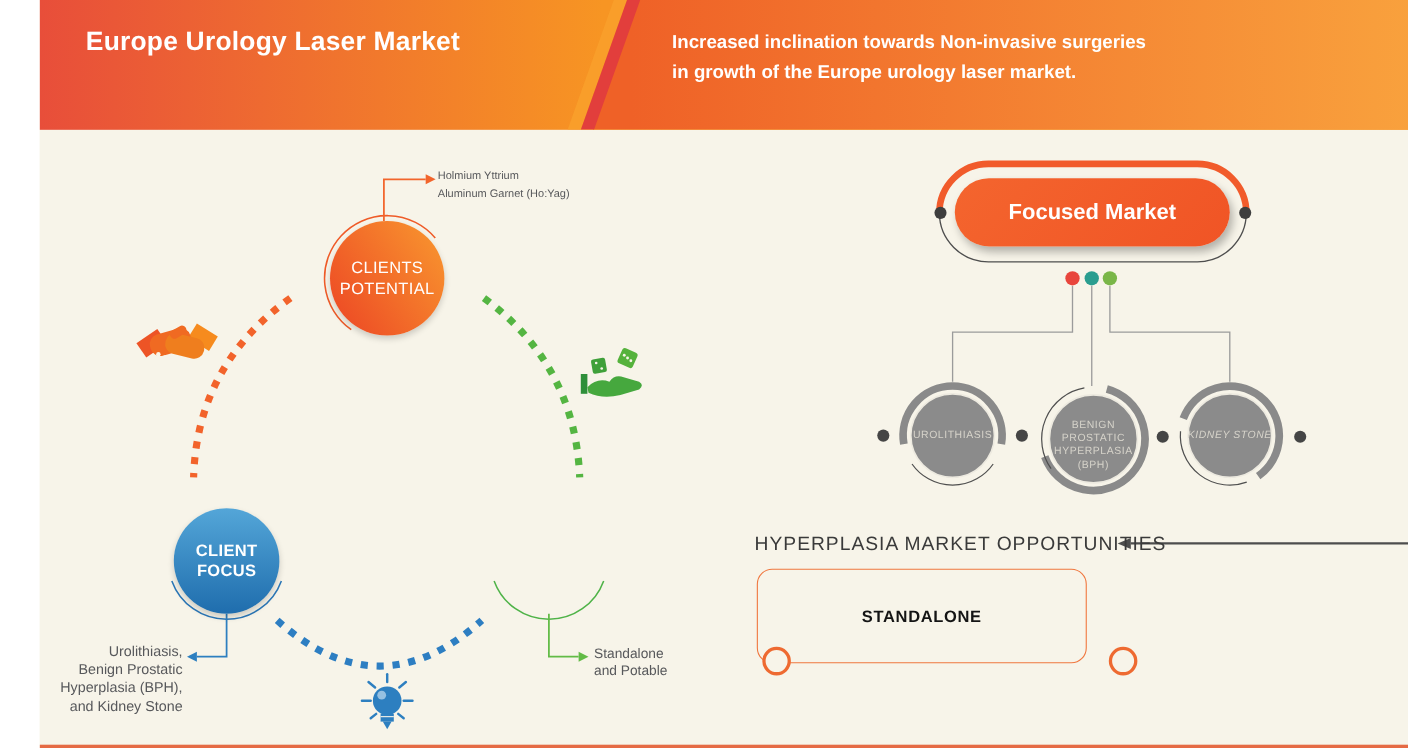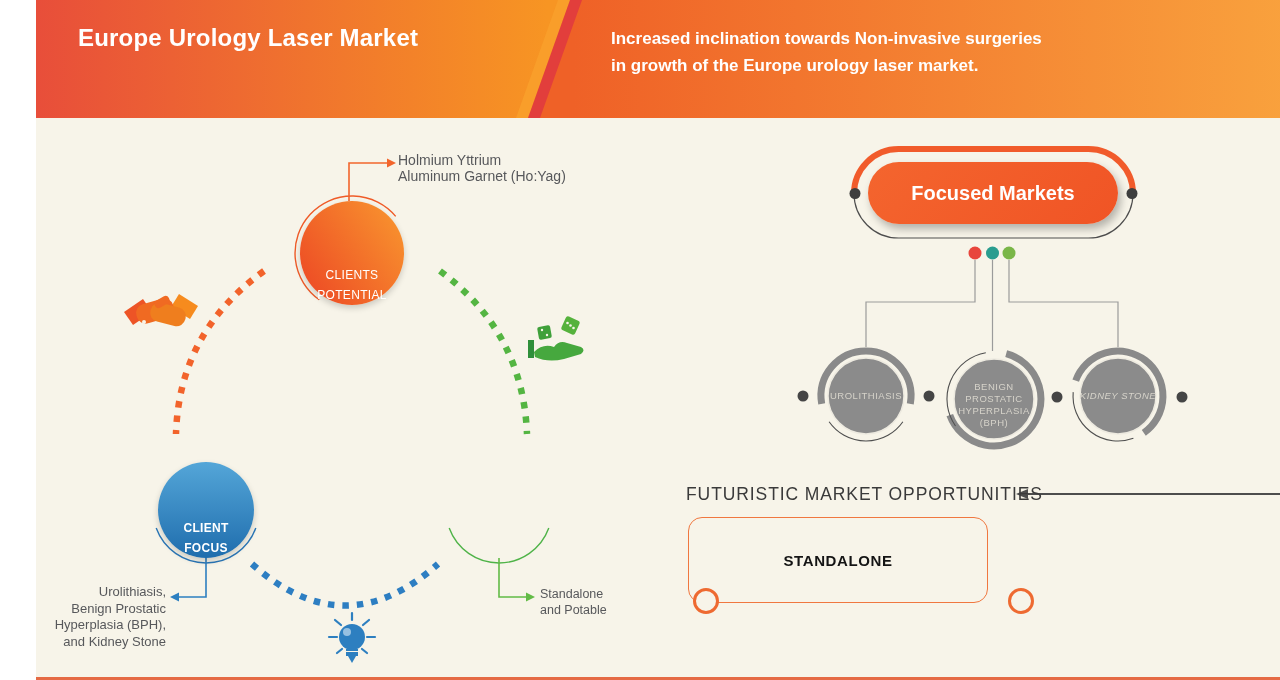--- a/index.html
+++ b/index.html
@@ -18,29 +18,29 @@
     clip-path:polygon(522px 0,534px 0,492px 118px,480px 118px);}
   .header-title{position:absolute;left:42px;top:24px;color:#fff;font-size:24px;font-weight:700;letter-spacing:.2px;}
   .header-sub{position:absolute;left:575px;top:26px;color:#fff;font-size:17px;line-height:26.5px;font-weight:700;}
 
   .pre{white-space:pre-line;}
 
   
   #vect{position:absolute;left:0;top:0;width:1280px;height:680px;}
 
   
-  .node{position:absolute;border-radius:50%;display:flex;align-items:flex-end;justify-content:center;
-    color:#fff;text-align:center;font-weight:500;font-size:12px;line-height:19.5px;letter-spacing:.3px;
+  .node{position:absolute;border-radius:50%;display:flex;align-items:center;justify-content:center;
+    color:#fff;text-align:center;font-weight:500;font-size:15px;line-height:19.5px;letter-spacing:.3px;
     box-shadow:0 3px 6px rgba(0,0,0,.18);}
   .node-cp{left:264px;top:201px;width:104px;height:104px;background:linear-gradient(55deg,#ec4424,#f9992f);}
   .node-cf{left:122px;top:462px;width:96px;height:96px;background:linear-gradient(180deg,#54a6d8,#1f6dad);font-weight:bold;}
   .node-hb{left:415px;top:462px;width:96px;height:96px;background:linear-gradient(235deg,#9ccb3d,#2fa43a);}
 
   .annot{position:absolute;color:#57585b;}
-  .annot-cp{left:362px;top:153px;font-size:14px;line-height:15.5px;text-align:left;}
+  .annot-cp{left:362px;top:153px;font-size:10px;line-height:15.5px;text-align:left;}
   .annot-cf{left:8px;top:584px;width:122px;font-size:13px;line-height:16.5px;text-align:right;}
   .annot-hb{left:504px;top:586px;font-size:12.5px;line-height:16px;text-align:left;}
 
   
   .pill{position:absolute;left:832px;top:162px;width:250px;height:62px;border-radius:31px;
     background:linear-gradient(135deg,#f4652e,#f05425);display:flex;align-items:center;justify-content:center;
     color:#fff;font-size:20px;font-weight:700;box-shadow:3px 5px 8px rgba(0,0,0,.28);}
   .gray-label{position:absolute;color:#d6d3ca;font-size:9.5px;line-height:12px;letter-spacing:.5px;
     text-align:center;font-weight:400;}
   .gl-1{left:785px;top:390px;width:90px;}
@@ -181,30 +181,30 @@
   <div class="annot annot-cp pre">Holmium Yttrium
 Aluminum Garnet (Ho:Yag)</div>
   <div class="annot annot-cf pre">Urolithiasis,
 Benign Prostatic
 Hyperplasia (BPH),
 and Kidney Stone</div>
   <div class="annot annot-hb pre">Standalone
 and Potable</div>
 
   <div class="pill">
-    <span>Focused Markets</span>
+    <span>Focused Market</span>
   </div>
 
   <div class="gray-label gl-1 pre">UROLITHIASIS</div>
   <div class="gray-label gl-2 pre">BENIGN PROSTATIC
 HYPERPLASIA
 (BPH)</div>
   <div class="gray-label gl-3 pre">KIDNEY STONE</div>
 
-  <div class="opp-heading">FUTURISTIC MARKET OPPORTUNITIES</div>
+  <div class="opp-heading">HYPERPLASIA MARKET OPPORTUNITIES</div>
   <div class="opp-box opp-box-1">
     <span>STANDALONE</span>
   </div>
   <div class="opp-ring ring-1"></div>
   <div class="opp-ring ring-2"></div>
 
   <div class="footer-bar"></div>
 </div>
 
 </body></html>

